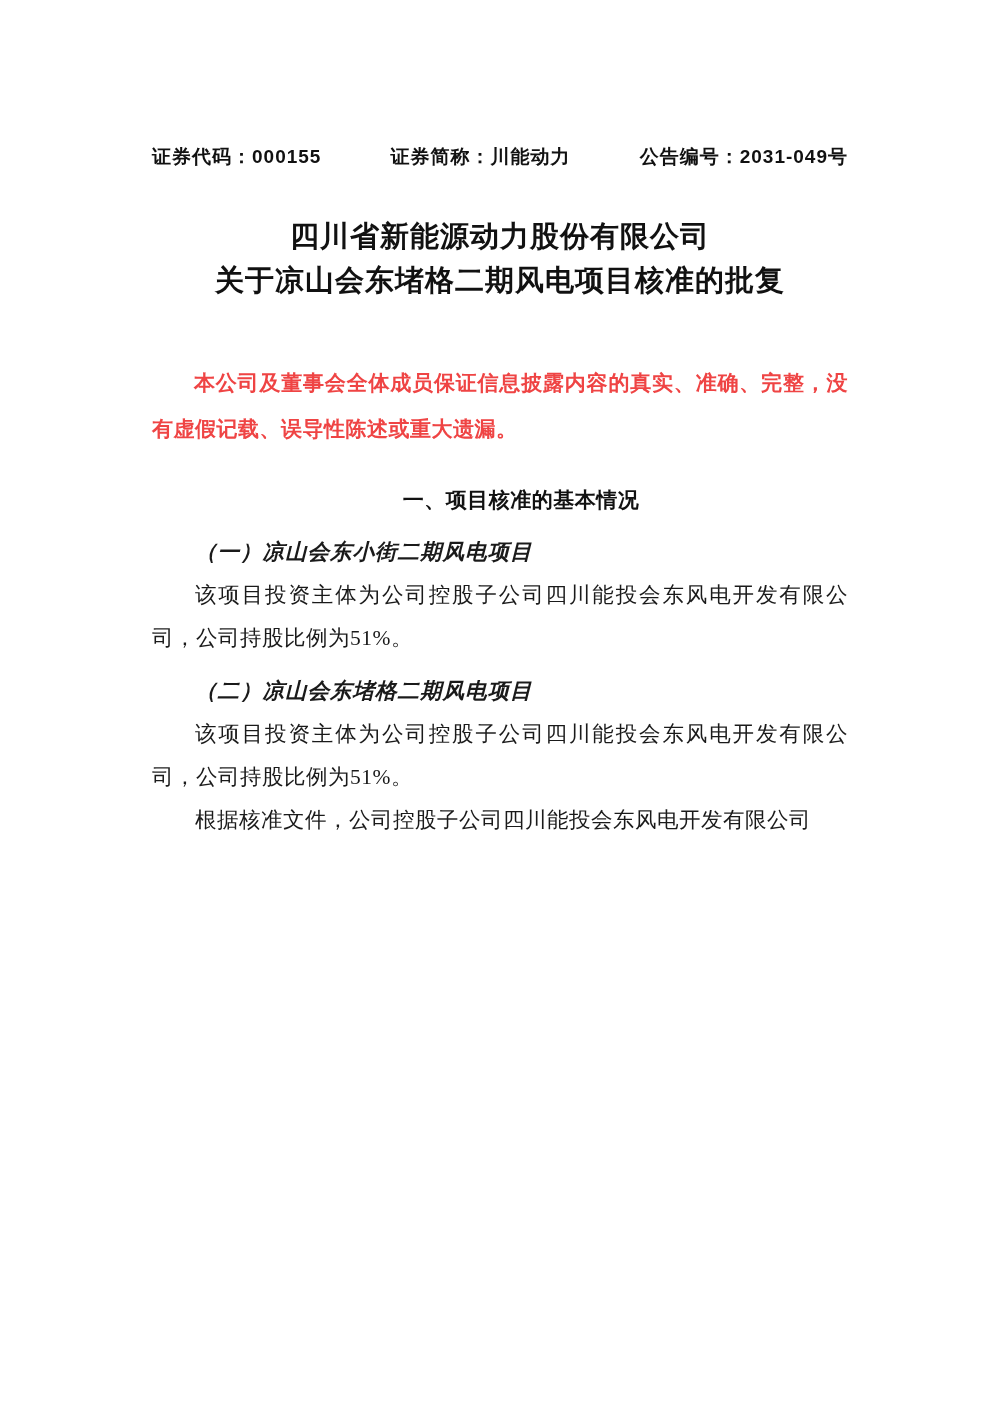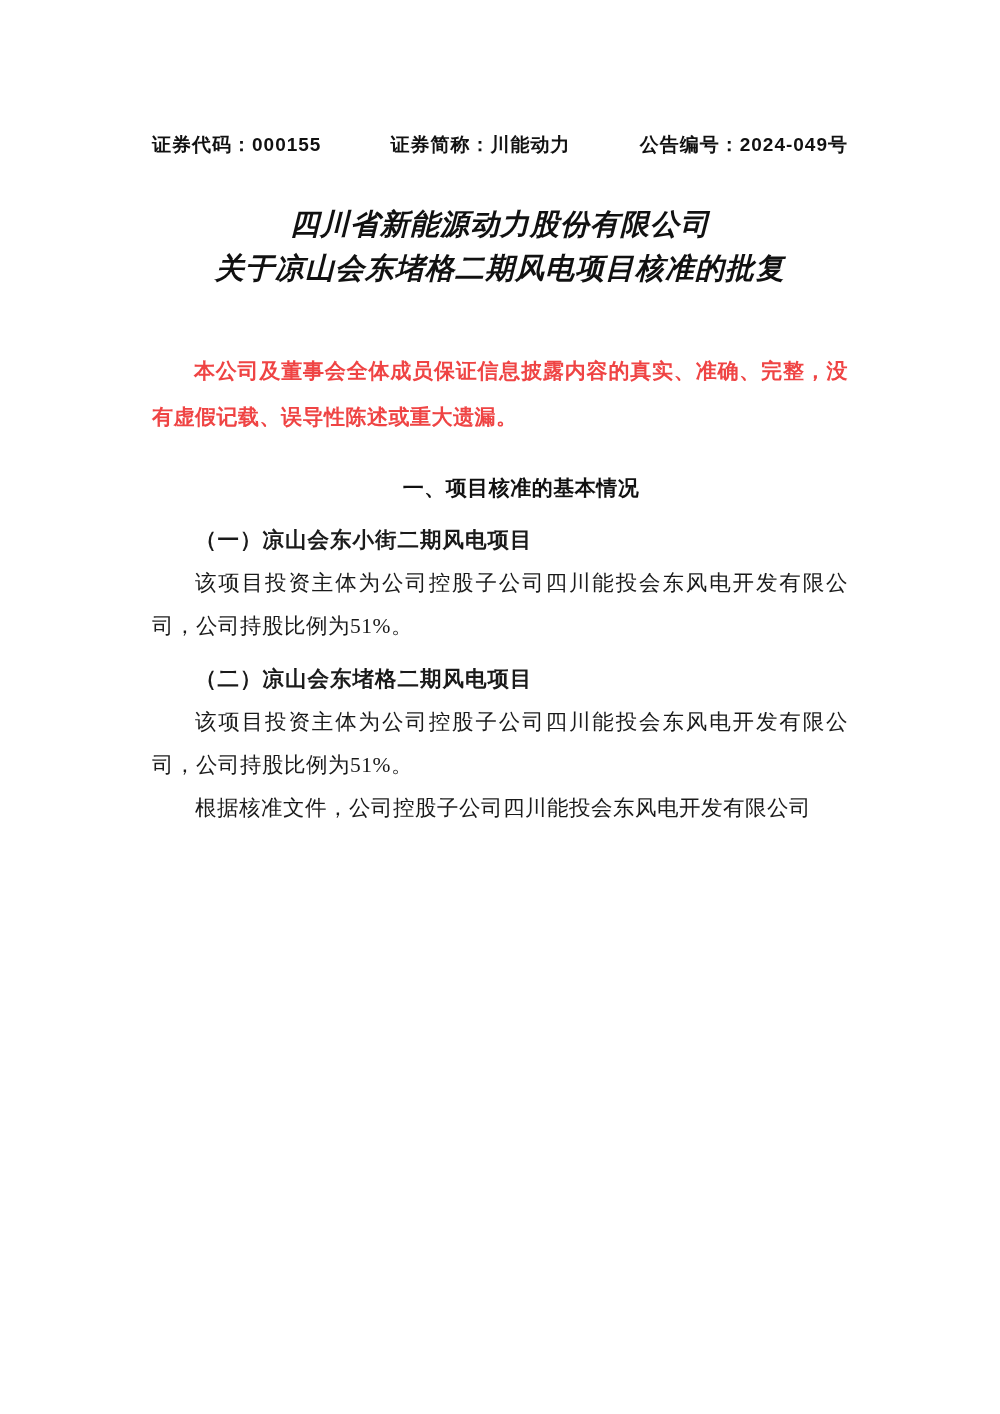--- a/index.html
+++ b/index.html
@@ -1,21 +1,21 @@
 <!DOCTYPE html>
 <html><head>
 <meta charset="utf-8">
 <style>
   * { margin: 0; padding: 0; box-sizing: border-box; }
   html, body { background: #ffffff; }
   .page {
     position: relative;
     width: 1000px;
     height: 1030px;
-    margin: 4px auto;
+    margin: 16px auto;
     background: #ffffff;
     color: #1a1a1a;
     overflow: hidden;
     font-family: "Liberation Serif", "DejaVu Serif", serif;
   }
   .content {
     padding: 128px 152px 0 152px;
   }
   
   .doc-header {
@@ -32,21 +32,20 @@
   
   .doc-title {
     text-align: center;
     font-family: "Liberation Sans", "DejaVu Sans", sans-serif;
     font-weight: bold;
     font-size: 29px;
     line-height: 44px;
     letter-spacing: 1px;
     color: #111111;
     margin-bottom: 58px;
-    font-style: italic;
   }
   
   .statement {
     font-weight: bold;
     font-size: 21px;
     line-height: 46px;
     letter-spacing: 0.5px;
     text-indent: 2em;
     text-align: justify;
     color: #ef4444;
@@ -72,41 +71,42 @@
     text-align: center;
   }
   .sub-heading {
     font-weight: bold;
     font-size: 21.5px;
     line-height: 43px;
     letter-spacing: 1px;
     text-indent: 2em;
     color: #1a1a1a;
     margin-top: 10px;
+    font-style: italic;
   }
   .page-number {
     position: absolute;
     left: 0;
     right: 0;
     top: 1312px;
     text-align: center;
     font-size: 17px;
     color: #4a4f5a;
   }
 </style>
 </head>
 <body>
 
 <div class="page">
   <div class="content">
 
     <div class="doc-header">
       <span>证券代码：000155</span>
       <span>证券简称：川能动力</span>
-      <span>公告编号：2024-049号</span>
+      <span>公告编号：2031-049号</span>
     </div>
 
     <div class="doc-title">
       <div>四川省新能源动力股份有限公司</div>
       <div>关于凉山会东堵格二期风电项目核准的批复</div>
     </div>
 
     <p class="statement">本公司及董事会全体成员保证信息披露内容的真实、准确、完整，没有虚假记载、误导性陈述或重大遗漏。</p>
 
 

